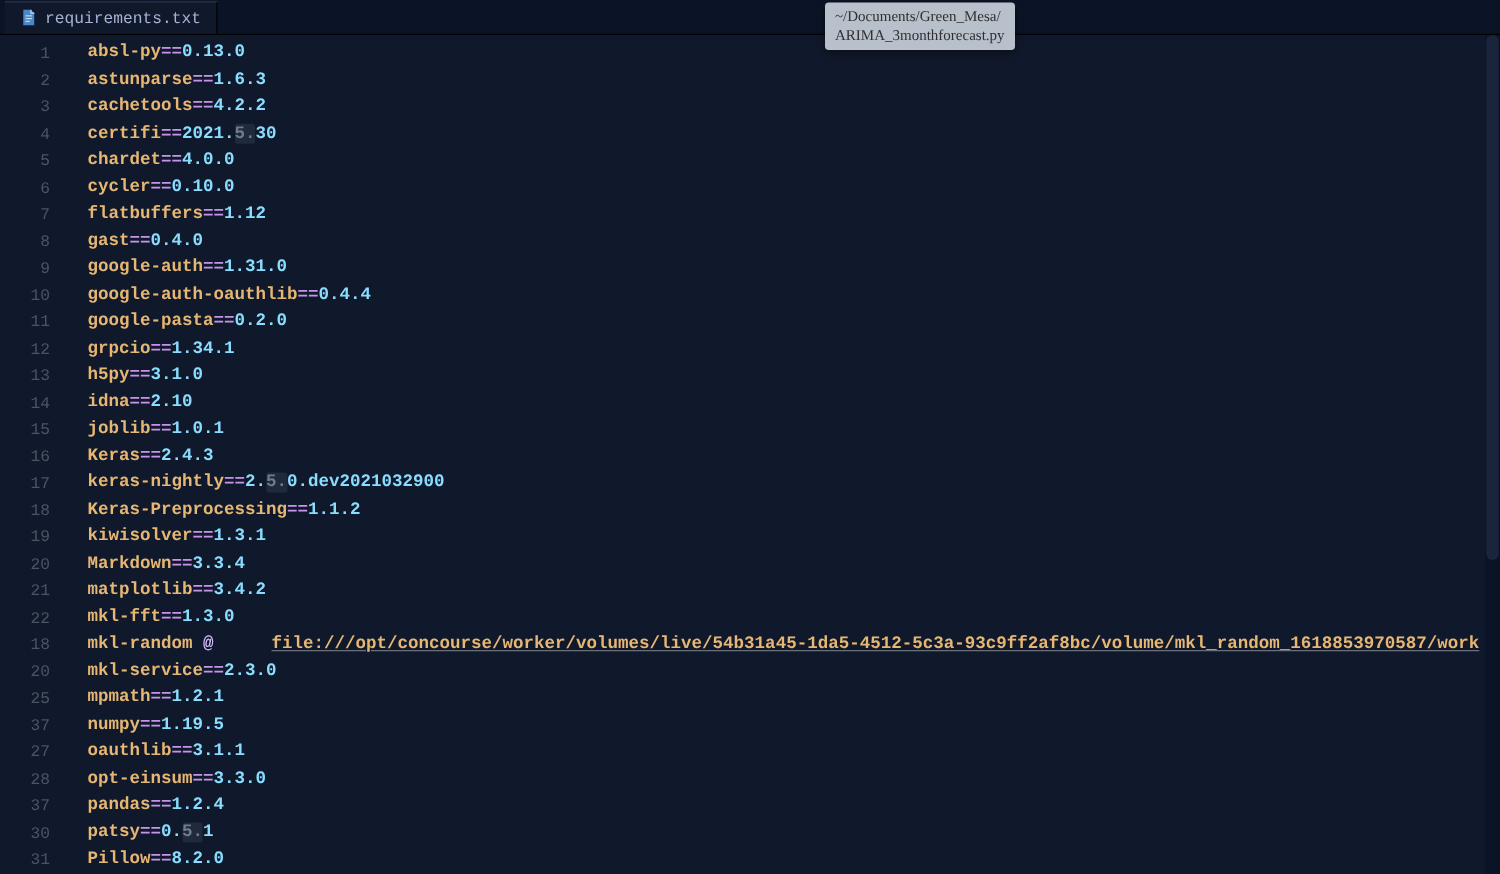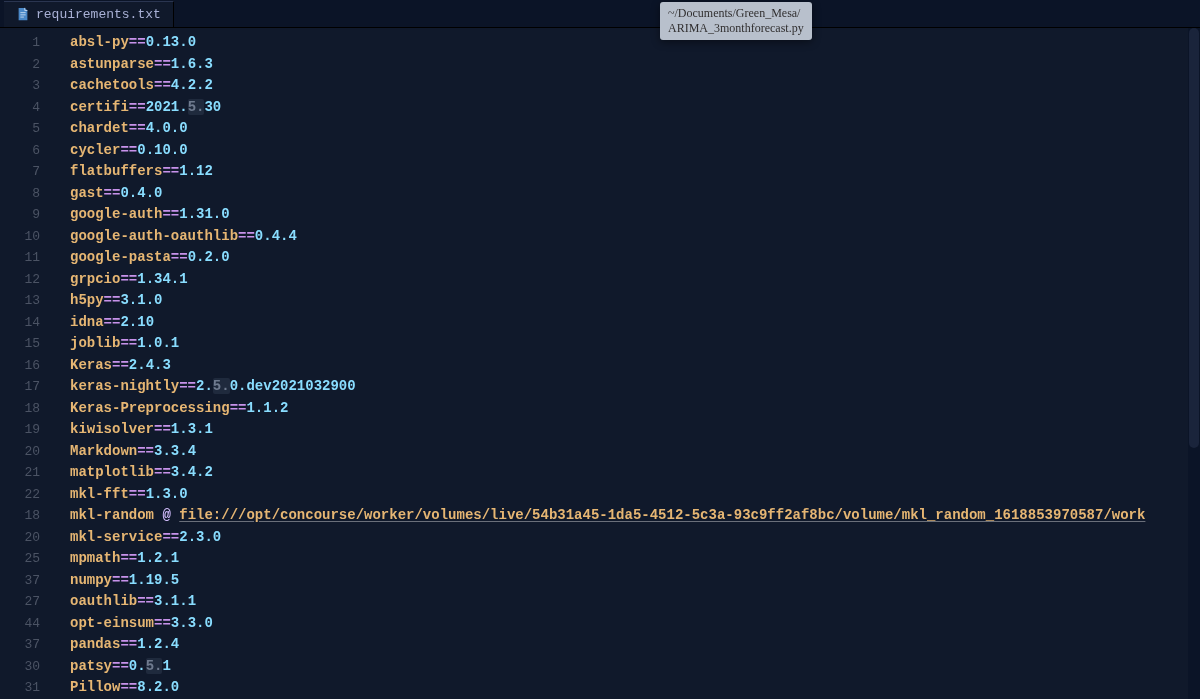--- a/index.html
+++ b/index.html
@@ -64,21 +64,21 @@
     position: relative;
     overflow: hidden;
   }
   .code-line { height: 21.5px; font-weight: bold; }
 
   .pkg   { color: #e6b673; }
   .eq    { color: #c792ea; }
   .ver   { color: #89ddff; }
   .faint { color: #6f7b8f; background: rgba(120,140,170,0.15); border-radius: 2px; }
   .at    { color: #d4bfff; }
-  .url   { color: #e6b673; text-decoration: underline; text-decoration-color: #6a6f7a; text-underline-offset: 2px; }
+  .url   { color: #e6b673; text-decoration: underline; text-decoration-color: #6a6f7a; text-underline-offset: 2px; margin-left: 38px; }
 
   
   .tooltip {
     position: absolute;
     top: 2px;
     left: 660px;
     background: #b8c0cc;
     color: #312f30;
     font-family: Liberation Serif, serif;
     font-size: 12px;
@@ -147,21 +147,21 @@
       <div>18</div>
       <div>19</div>
       <div>20</div>
       <div>21</div>
       <div>22</div>
       <div>18</div>
       <div>20</div>
       <div>25</div>
       <div>37</div>
       <div>27</div>
-      <div>44</div>
+      <div>28</div>
       <div>37</div>
       <div>30</div>
       <div>31</div>
     </div>
   <div class="code"><div class="code-line"><span class="pkg">absl-py</span><span class="eq">==</span><span class="ver">0.13.0</span></div><div class="code-line"><span class="pkg">astunparse</span><span class="eq">==</span><span class="ver">1.6.3</span></div><div class="code-line"><span class="pkg">cachetools</span><span class="eq">==</span><span class="ver">4.2.2</span></div><div class="code-line"><span class="pkg">certifi</span><span class="eq">==</span><span class="ver">2021.</span><span class="ver faint">5.</span><span class="ver">30</span></div><div class="code-line"><span class="pkg">chardet</span><span class="eq">==</span><span class="ver">4.0.0</span></div><div class="code-line"><span class="pkg">cycler</span><span class="eq">==</span><span class="ver">0.10.0</span></div><div class="code-line"><span class="pkg">flatbuffers</span><span class="eq">==</span><span class="ver">1.12</span></div><div class="code-line"><span class="pkg">gast</span><span class="eq">==</span><span class="ver">0.4.0</span></div><div class="code-line"><span class="pkg">google-auth</span><span class="eq">==</span><span class="ver">1.31.0</span></div><div class="code-line"><span class="pkg">google-auth-oauthlib</span><span class="eq">==</span><span class="ver">0.4.4</span></div><div class="code-line"><span class="pkg">google-pasta</span><span class="eq">==</span><span class="ver">0.2.0</span></div><div class="code-line"><span class="pkg">grpcio</span><span class="eq">==</span><span class="ver">1.34.1</span></div><div class="code-line"><span class="pkg">h5py</span><span class="eq">==</span><span class="ver">3.1.0</span></div><div class="code-line"><span class="pkg">idna</span><span class="eq">==</span><span class="ver">2.10</span></div><div class="code-line"><span class="pkg">joblib</span><span class="eq">==</span><span class="ver">1.0.1</span></div><div class="code-line"><span class="pkg">Keras</span><span class="eq">==</span><span class="ver">2.4.3</span></div><div class="code-line"><span class="pkg">keras-nightly</span><span class="eq">==</span><span class="ver">2.</span><span class="ver faint">5.</span><span class="ver">0.dev2021032900</span></div><div class="code-line"><span class="pkg">Keras-Preprocessing</span><span class="eq">==</span><span class="ver">1.1.2</span></div><div class="code-line"><span class="pkg">kiwisolver</span><span class="eq">==</span><span class="ver">1.3.1</span></div><div class="code-line"><span class="pkg">Markdown</span><span class="eq">==</span><span class="ver">3.3.4</span></div><div class="code-line"><span class="pkg">matplotlib</span><span class="eq">==</span><span class="ver">3.4.2</span></div><div class="code-line"><span class="pkg">mkl-fft</span><span class="eq">==</span><span class="ver">1.3.0</span></div><div class="code-line"><span class="pkg">mkl-random</span><span class="at"> @ </span><span class="url">file:///opt/concourse/worker/volumes/live/54b31a45-1da5-4512-5c3a-93c9ff2af8bc/volume/mkl_random_1618853970587/work</span></div><div class="code-line"><span class="pkg">mkl-service</span><span class="eq">==</span><span class="ver">2.3.0</span></div><div class="code-line"><span class="pkg">mpmath</span><span class="eq">==</span><span class="ver">1.2.1</span></div><div class="code-line"><span class="pkg">numpy</span><span class="eq">==</span><span class="ver">1.19.5</span></div><div class="code-line"><span class="pkg">oauthlib</span><span class="eq">==</span><span class="ver">3.1.1</span></div><div class="code-line"><span class="pkg">opt-einsum</span><span class="eq">==</span><span class="ver">3.3.0</span></div><div class="code-line"><span class="pkg">pandas</span><span class="eq">==</span><span class="ver">1.2.4</span></div><div class="code-line"><span class="pkg">patsy</span><span class="eq">==</span><span class="ver">0.</span><span class="ver faint">5.</span><span class="ver">1</span></div><div class="code-line"><span class="pkg">Pillow</span><span class="eq">==</span><span class="ver">8.2.0</span></div></div>
 
   <div class="scrollbar-track">
     <div class="scrollbar-thumb"></div>
   </div>
 </div>

